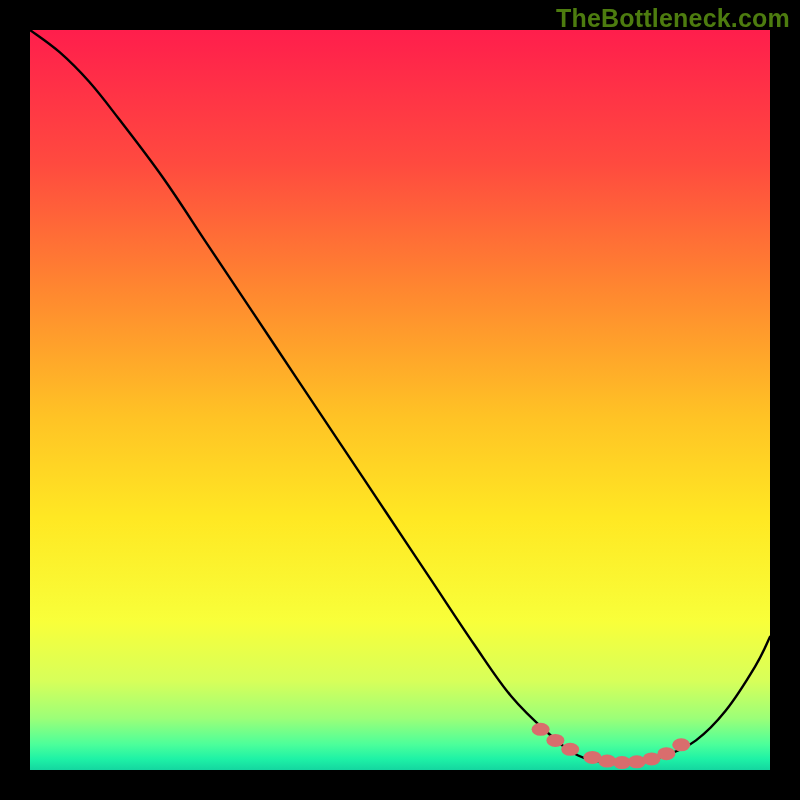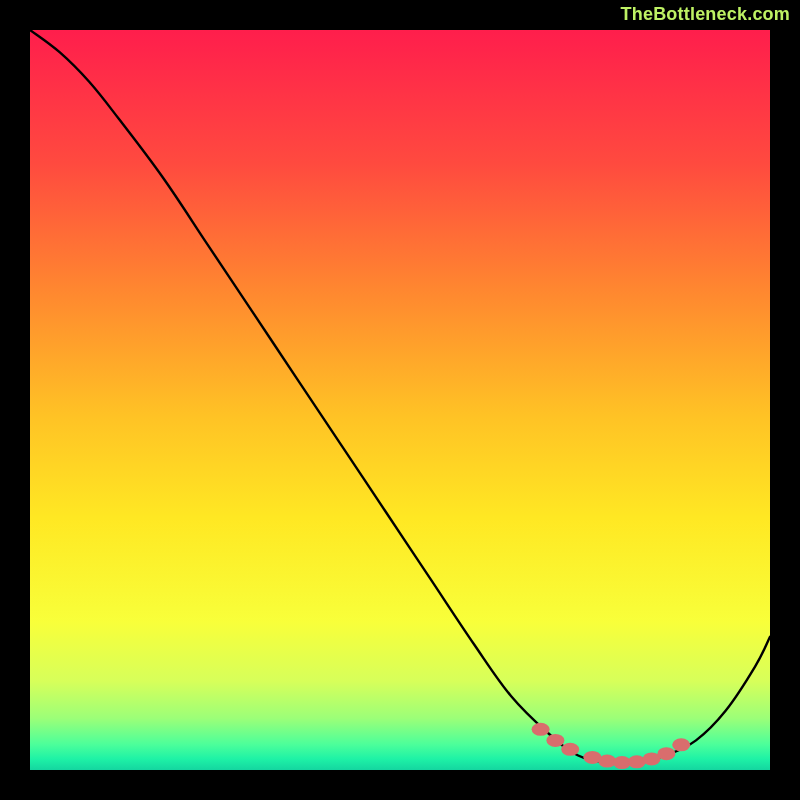--- a/index.html
+++ b/index.html
@@ -16,22 +16,22 @@
     left: 0;
     top: 0;
     width: 800px;
     height: 800px;
     background: #000;
   }
   .watermark {
     position: absolute;
     top: 4px;
     right: 10px;
-    color: #bef264;
-    font-size: 18px;
+    color: #4d7c0f;
+    font-size: 25px;
     font-weight: 600;
     letter-spacing: 0.2px;
     user-select: none;
   }
   .plot {
     position: absolute;
     left: 30px;
     top: 30px;
     width: 740px;
     height: 740px;

